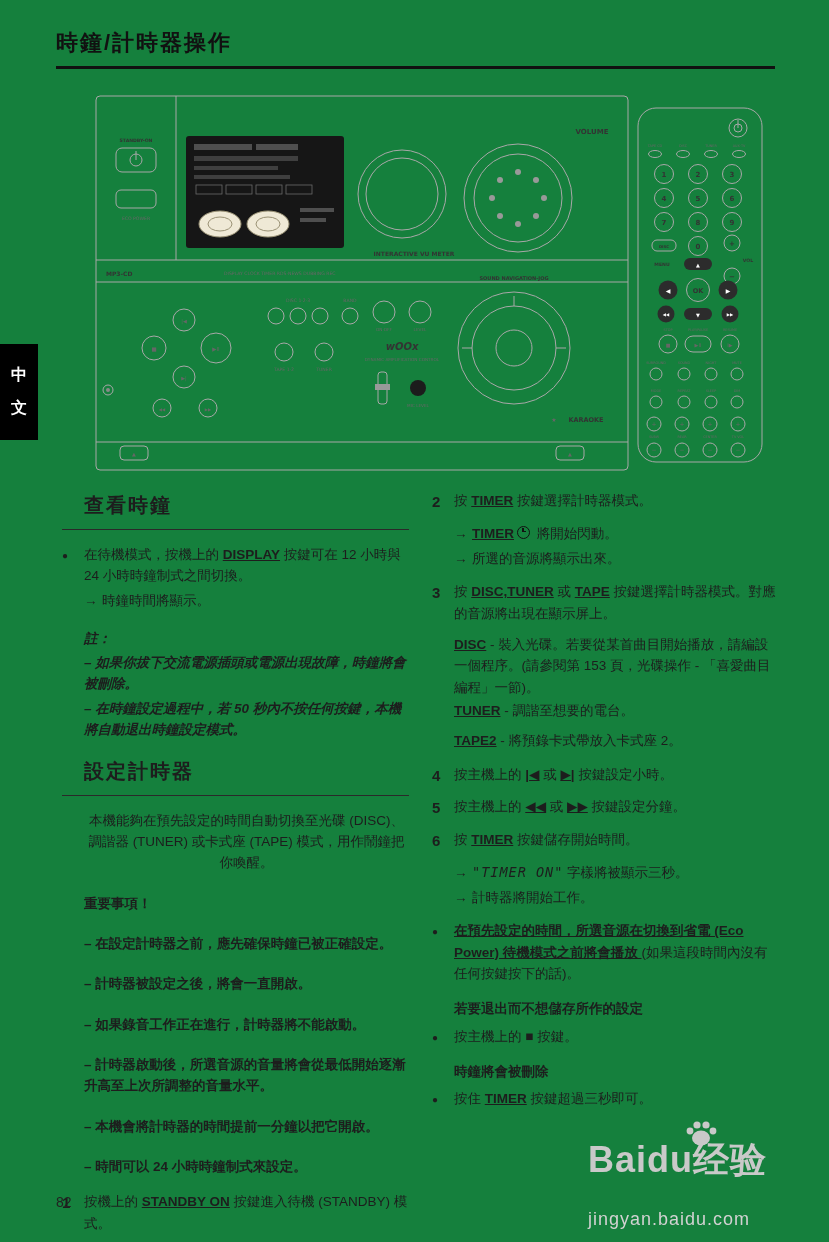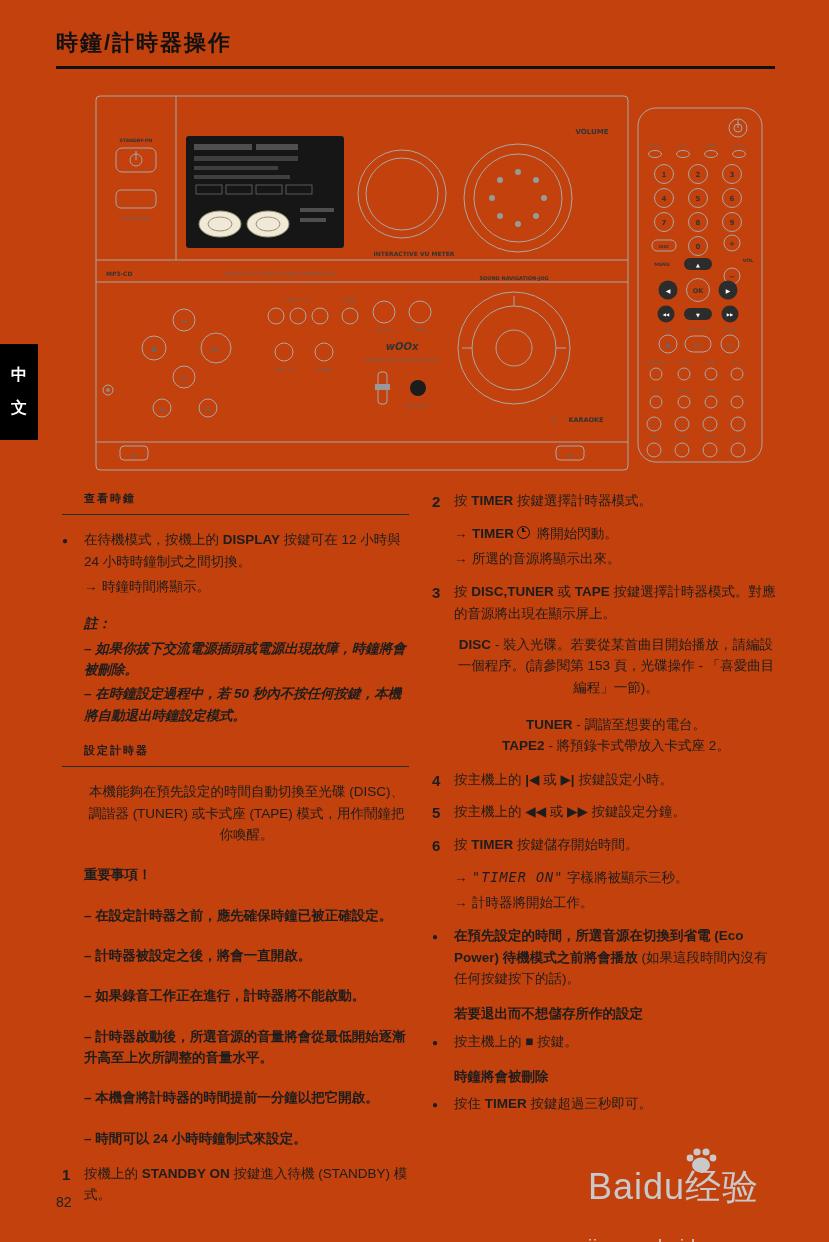--- a/index.html
+++ b/index.html
@@ -1,56 +1,56 @@
 <!DOCTYPE html>
 <html><head>
 <meta charset="utf-8">
 <style>
   html,body{margin:0;padding:0;background:#e8e8e8;}
-  .page{position:relative;width:829px;height:1242px;background:#c2410c;margin:0 auto;overflow:hidden;
+  .page{position:relative;width:829px;height:1242px;background:#15803d;margin:0 auto;overflow:hidden;
         font-family:"Liberation Sans","DejaVu Sans",sans-serif;color:#1d1d1d;}
   .title{position:absolute;left:56px;top:28px;margin:0;font-size:22px;font-weight:700;letter-spacing:2px;color:#111;}
   .title-rule{position:absolute;left:56px;top:66px;width:719px;height:2.5px;background:#111;}
   .side-tab{position:absolute;left:0;top:344px;width:38px;height:96px;background:#000;color:#fff;
             display:flex;flex-direction:column;align-items:center;justify-content:center;gap:12px;
             font-weight:700;font-size:16px;}
   .illustration{position:absolute;left:84px;top:90px;width:692px;height:392px;}
 
   .col{position:absolute;top:490px;font-size:13.5px;line-height:1.58;}
   .col-left{left:62px;width:347px;}
   .col-right{left:432px;width:346px;}
-  .section-header{font-size:11px;font-weight:700;letter-spacing:2px;padding:0 0 7px 22px;
+  .section-header{font-size:20px;font-weight:700;letter-spacing:2px;padding:0 0 7px 22px;
                   border-bottom:1.5px solid #2a2a2a;margin-bottom:14px;}
   .mt{}
   .row{display:flex;margin-bottom:4px;}
   .marker{flex:0 0 22px;}
   .bullet{font-size:10px;padding-top:4px;}
   .num{font-weight:700;font-size:15px;}
   .txt{flex:1;}
   .arrow-row{display:flex;margin:1px 0 4px 22px;}
   .arrow{flex:0 0 18px;font-weight:700;}
   .note{font-style:italic;font-weight:700;margin:16px 0 16px 22px;}
   .note>div{margin-bottom:3px;}
   .important{font-weight:700;margin:12px 0 14px 22px;}
   .important>div{margin-bottom:2px;margin-top:19px;}
   .para{margin:0 0 12px 22px;text-align:center;}
-  .b{font-weight:700;}
+  .b{font-weight:700;text-decoration:underline;}
   .mini-header{font-weight:700;margin:14px 0 6px 22px;}
   .lcd{font-family:"DejaVu Sans Mono",monospace;font-style:italic;letter-spacing:1px;}
   .step{margin-bottom:9px;}
-  .sub-para{margin:10px 0 0 22px;text-align:center;}
+  .sub-para{margin:10px 0 0 22px;}
   .gap{margin-top:12px;}
   .clock-icon{display:inline-block;width:11px;height:11px;border:1.5px solid #111;border-radius:50%;
               position:relative;vertical-align:-1px;margin:0 3px;}
   .clock-icon::before{content:"";position:absolute;left:4px;top:1.5px;width:1.5px;height:4px;background:#111;}
   .clock-icon::after{content:"";position:absolute;left:4px;top:4.2px;width:3.5px;height:1.5px;background:#111;}
 
   .page-number{position:absolute;left:56px;top:1194px;font-size:14px;color:#222;}
   .watermark{position:absolute;left:588px;top:1136px;width:220px;color:#c9c9c9;}
-  .wm1{font-size:36px;font-weight:400;letter-spacing:1px;position:relative;margin-top:27px;}
+  .wm1{font-size:36px;font-weight:700;letter-spacing:1px;position:relative;}
   .wm-paw{position:absolute;left:96px;top:-17px;}
   .wm2{font-size:18px;color:#d2d2d2;margin-top:24px;letter-spacing:1px;}
 
   svg text{font-family:"DejaVu Sans",sans-serif;fill:#666;}
   svg .ln{stroke:#a8a8a8;fill:none;stroke-width:1;}
   svg .t33{font-size:3.4px}.t36{font-size:3.8px}.t42{font-size:4.2px}.t45{font-size:4.6px}
   svg .t5{font-size:5px}.t55{font-size:5.5px}.t6{font-size:6px}.t65{font-size:6.5px}.t7{font-size:7px}.t10{font-size:10px;font-style:italic;}
   svg .bdark{fill:#333;font-weight:700}
   svg .wht{fill:#fff}
   svg .mid{text-anchor:middle}
@@ -356,22 +356,22 @@
       <span class="arrow">→</span>
       <span class="txt">所選的音源將顯示出來。</span>
     </div>
 
     <div class="row step gap">
       <span class="marker num">3</span>
       <div class="txt"><span>按 </span><span class="b">DISC,TUNER</span><span> 或 </span><span class="b">TAPE</span><span> 按鍵選擇計時器模式。對應的音源將出現在顯示屏上。</span></div>
     </div>
 
     <div class="sub-para"><span class="b">DISC</span><span> - 裝入光碟。若要從某首曲目開始播放，請編設一個程序。(請參閱第 153 頁，光碟操作 - 「喜愛曲目編程」一節)。</span></div>
-    <div class="sub-para" style="margin-top:16px;"><span class="b">TUNER</span><span> - 調諧至想要的電台。</span></div>
-    <div class="sub-para" style="margin-top:0;margin-bottom:12px;"><span class="b">TAPE2</span><span> - 將預錄卡式帶放入卡式座 2。</span></div>
+    <div class="sub-para" style="margin-top:2px;"><span class="b">TUNER</span><span> - 調諧至想要的電台。</span></div>
+    <div class="sub-para" style="margin-top:9px;margin-bottom:12px;"><span class="b">TAPE2</span><span> - 將預錄卡式帶放入卡式座 2。</span></div>
 
     <div class="row step">
       <span class="marker num">4</span>
       <div class="txt"><span>按主機上的 </span><span class="b">|◀</span><span> 或 </span><span class="b">▶|</span><span> 按鍵設定小時。</span></div>
     </div>
 
     <div class="row step">
       <span class="marker num">5</span>
       <div class="txt"><span>按主機上的 </span><span class="b">◀◀</span><span> 或 </span><span class="b">▶▶</span><span> 按鍵設定分鐘。</span></div>
     </div>

